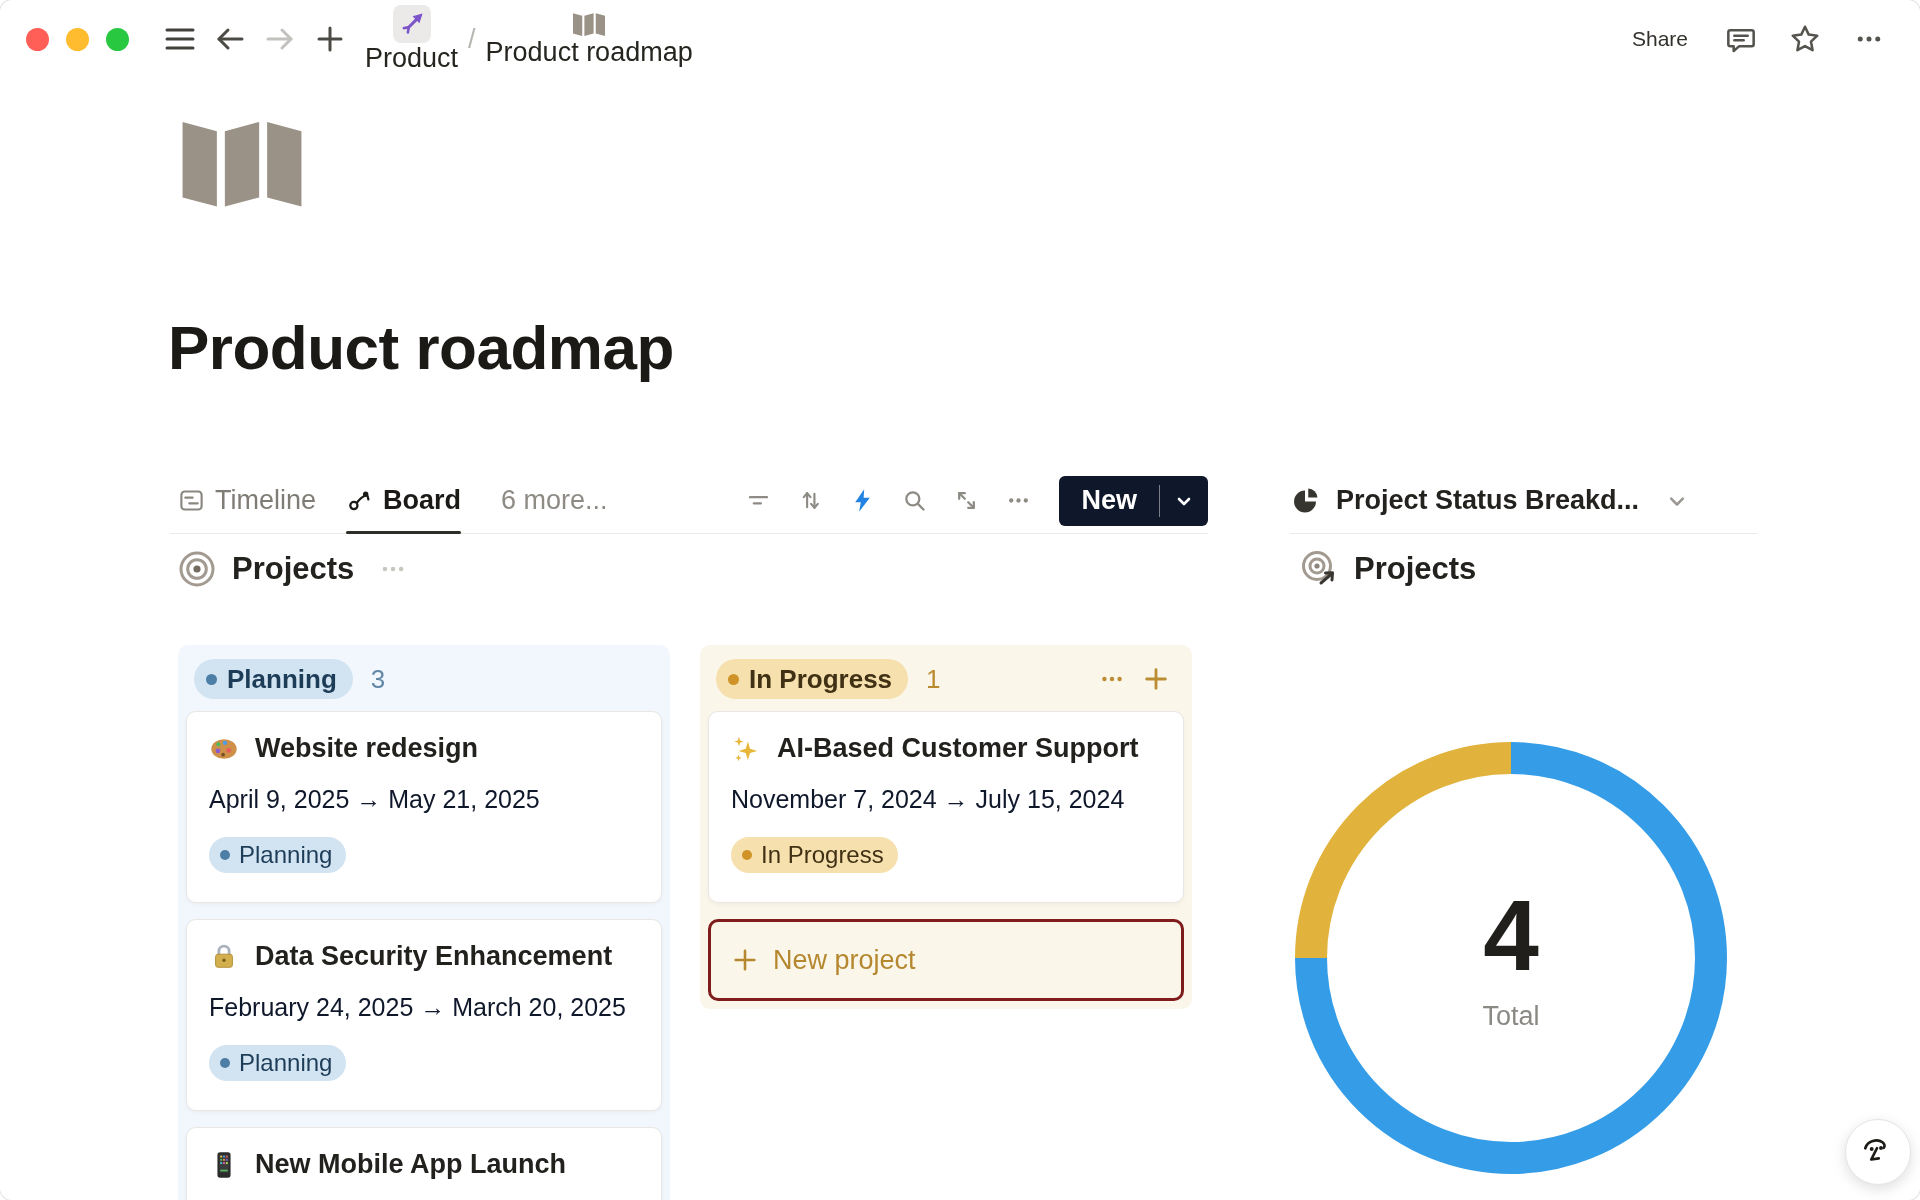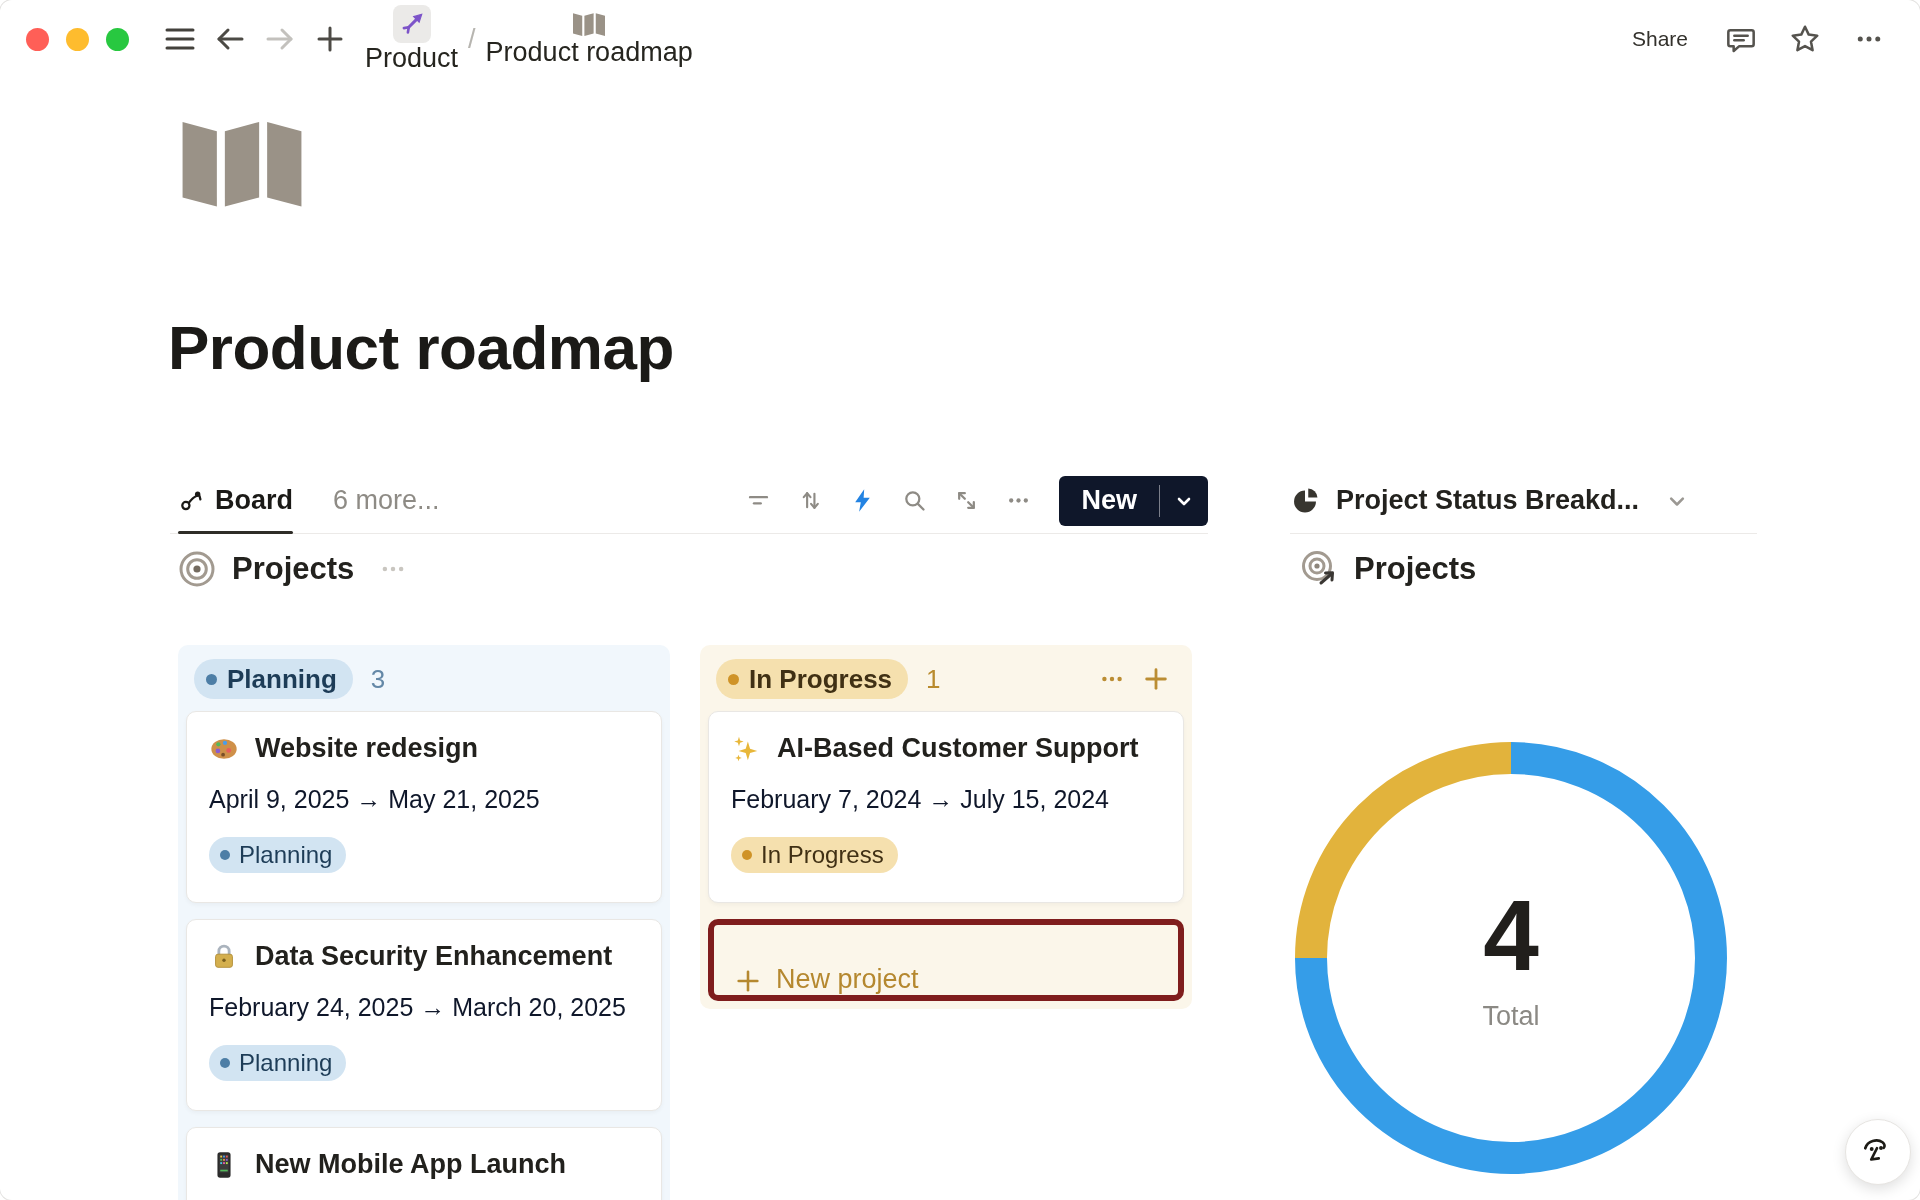--- a/index.html
+++ b/index.html
@@ -62,21 +62,21 @@
   .count-yellow{color:#b98b2e;}
   .col-actions{margin-left:auto;display:flex;gap:4px;align-items:center;}
   .cbtn{width:40px;height:40px;background:none;border:none;display:flex;align-items:center;justify-content:center;padding:0;}
   .cards{display:flex;flex-direction:column;gap:16px;}
   .card{background:#fff;border-radius:10px;border:1px solid #e9e7e4;box-shadow:0 2px 4px rgba(0,0,0,.04);height:192px;box-sizing:border-box;padding:21px 22px;}
   .card-title-row{display:flex;align-items:center;gap:16px;margin-bottom:21px;}
   .card-title{font-size:27px;font-weight:600;color:#22211d;}
   .card-dates{font-size:25px;color:#0f172a;margin-bottom:23px;}
   .card-pill{height:36px;font-size:24px;font-weight:500;padding:0 14px 0 11px;gap:9px;border-radius:18px;}
   .card-pill .dot{width:10px;height:10px;}
-  .new-project{margin-top:16px;height:82px;width:100%;border:6px solid #7f1d1d;border-radius:10px;display:flex;align-items:flex-end;gap:14px;padding:0 20px;color:#b5882f;font-size:27px;background:transparent;box-sizing:border-box;}
+  .new-project{margin-top:16px;height:82px;width:100%;border:3px solid #7f1d1d;border-radius:10px;display:flex;align-items:center;gap:14px;padding:0 20px;color:#b5882f;font-size:27px;background:transparent;box-sizing:border-box;}
 
   
   .chart-head{position:absolute;left:1290px;top:468px;width:467px;height:66px;display:flex;align-items:center;gap:16px;border-bottom:1px solid #eceae8;box-sizing:border-box;}
   .chart-head-title{font-size:27px;font-weight:700;color:#23221e;}
   .ch-chev{margin-left:8px;background:none;border:none;padding:0;}
   .donut-wrap{position:absolute;left:1290px;top:737px;width:442px;height:442px;}
   .donut-center{position:absolute;inset:0;display:flex;flex-direction:column;align-items:center;justify-content:center;}
   .total-num{font-size:100px;font-weight:600;color:#211f1c;line-height:1;}
   .total-label{font-size:27px;color:#8b8984;margin-top:16px;}
 
@@ -182,20 +182,28 @@
   <button class="page-icon">
     <svg width="128" height="96" viewBox="0 0 104 84" fill="#9a9287">
         <polygon points="0,7 30,15 30,81 0,73"></polygon>
         <polygon points="37,15 67,7 67,73 37,81"></polygon>
         <polygon points="74,7 104,15 104,81 74,73"></polygon>
       </svg>
   </button>
   <h1 class="page-title">Product roadmap</h1>
 
   <div class="viewbar">
+    <button class="tab">
+      <svg width="27" height="27" viewBox="0 0 24 24" fill="none" stroke="#8a8781" stroke-width="1.9" stroke-linecap="round">
+          <rect x="3" y="4" width="18" height="16" rx="3"></rect>
+          <line x1="6.5" y1="9.5" x2="13" y2="9.5"></line>
+          <line x1="10" y1="14.5" x2="17.5" y2="14.5"></line>
+        </svg>
+      <span>Timeline</span>
+    </button>
     <button class="tab active">
       <svg width="27" height="27" viewBox="0 0 24 24" fill="none" stroke="#1b1a17" stroke-width="2" stroke-linecap="round">
           <circle cx="7" cy="16.5" r="3.2"></circle>
           <circle cx="17.5" cy="6.5" r="2.4" fill="#1b1a17" stroke="none"></circle>
           <path d="M9.8 13.8 C12 11,13.5 9.2,16 8.2"></path>
           <path d="M19.2 8.2 L19.9 11"></path>
         </svg>
       <span>Board</span>
     </button>
     <button class="more">6 more...</button>
@@ -370,21 +378,21 @@
 
         <article class="card">
           <div class="card-title-row">
             <svg width="30" height="30" viewBox="0 0 32 32" fill="#e8b73a">
                 <path d="M18 8 L20.3 15.7 L28 18 L20.3 20.3 L18 28 L15.7 20.3 L8 18 L15.7 15.7 Z"></path>
                 <path d="M8.5 3 L9.7 6.8 L13.5 8 L9.7 9.2 L8.5 13 L7.3 9.2 L3.5 8 L7.3 6.8 Z"></path>
                 <path d="M8 22 L8.9 24.6 L11.5 25.5 L8.9 26.4 L8 29 L7.1 26.4 L4.5 25.5 L7.1 24.6 Z"></path>
               </svg>
             <span class="card-title">AI-Based Customer Support</span>
           </div>
-          <div class="card-dates">February 7, 2024 → July 15, 2024</div>
+          <div class="card-dates">November 7, 2024 → July 15, 2024</div>
           <span class="status-pill card-pill pill-yellow">
             <span class="dot dot-yellow"></span>
             <span>In Progress</span>
           </span>
         </article>
 
       </div>
       <button class="new-project">
         <svg width="28" height="28" viewBox="0 0 24 24" stroke="#b5882f" stroke-width="2.2" stroke-linecap="round">
             <line x1="12" y1="4" x2="12" y2="20"></line>

